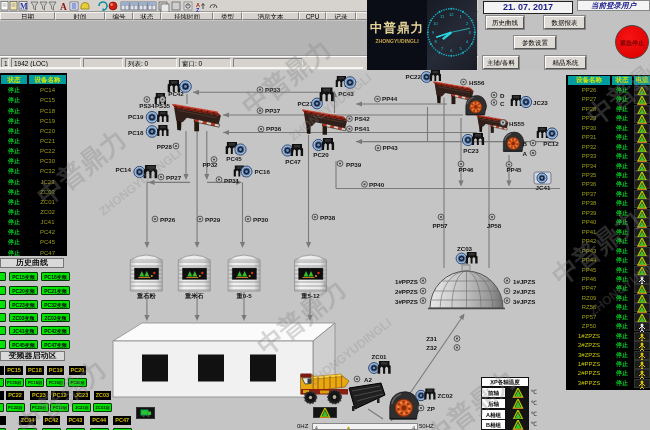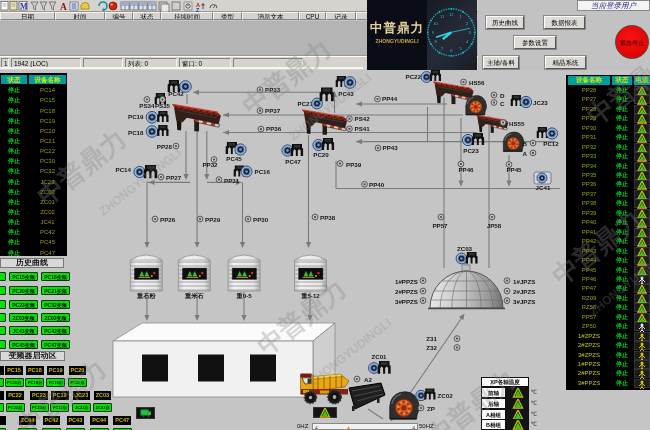--- a/index.html
+++ b/index.html
@@ -83,21 +83,22 @@
 <div class="" style="position:absolute;left:0px;top:21px;width:650px;height:35px;background:#b4b4b4;border-bottom:1px solid #989898;"></div>
 <div class="" style="position:absolute;left:0px;top:56px;width:650px;height:14px;background:#d6d3ce;border-top:1px solid #fff;"></div>
 <div class="sunk" style="position:absolute;left:1px;top:58px;width:8px;height:9.5px;">1</div>
 <div class="sunk" style="position:absolute;left:11px;top:58px;width:70px;height:9.5px;">1942 (LOC)</div>
 <div class="sunk" style="position:absolute;left:83px;top:58px;width:40px;height:9.5px;"></div>
 <div class="sunk" style="position:absolute;left:125px;top:58px;width:52px;height:9.5px;">列表:  0</div>
 <div class="sunk" style="position:absolute;left:179px;top:58px;width:52px;height:9.5px;">窗口:  0</div>
 <div class="sunk" style="position:absolute;left:233px;top:58px;width:70px;height:9.5px;"></div>
 <div class="" style="position:absolute;left:0px;top:67.3px;width:363px;height:2.2px;background:#f6f5f2;"></div>
 <div class="" style="position:absolute;left:478px;top:0px;width:172px;height:70px;background:#c2c2c2;"></div>
-<div class="" style="position:absolute;left:577px;top:0px;width:73px;height:11px;background:#f4f4f4;border:1px solid #888;color:#1b1b8a;font-weight:normal;font-style:italic;font-size:7.5px;text-align:center;line-height:9px;">当前登录用户</div>
+<div class="" style="position:absolute;left:483px;top:1px;width:90px;height:13px;background:#f4f4f4;border:1px solid #222;color:#1b1b8a;font-weight:bold;font-size:9px;text-align:center;line-height:11px;">21. 07. 2017</div>
+<div class="" style="position:absolute;left:577px;top:0px;width:73px;height:11px;background:#f4f4f4;border:1px solid #888;color:#1b1b8a;font-weight:bold;font-style:italic;font-size:7.5px;text-align:center;line-height:9px;">当前登录用户</div>
 <div class="hbtn" style="position:absolute;left:486px;top:16px;width:38px;height:13px;line-height:11px;">历史曲线</div>
 <div class="hbtn" style="position:absolute;left:544px;top:16px;width:41px;height:13px;line-height:11px;">数据报表</div>
 <div class="hbtn" style="position:absolute;left:514px;top:36px;width:42px;height:13px;line-height:11px;">参数设置</div>
 <div class="hbtn" style="position:absolute;left:483px;top:56px;width:36px;height:13px;line-height:11px;">主辅/备料</div>
 <div class="hbtn" style="position:absolute;left:545px;top:56px;width:41px;height:13px;line-height:11px;">精品系统</div>
 <div class="" style="position:absolute;left:615px;top:25px;width:34px;height:34px;background:radial-gradient(circle at 42% 38%,#f81414,#e00202 75%);border:1px solid #4a4a4a;border-radius:50%;color:#7a0404;font-size:6px;font-weight:bold;text-align:center;line-height:34px;">紧急停止</div>
 <div class="" style="position:absolute;left:367px;top:0px;width:60px;height:70px;background:#0b0d16;"></div>
 <div class="" style="position:absolute;left:369px;top:21px;width:56px;height:14px;color:#e2d197;font-size:12.5px;font-weight:bold;text-align:center;letter-spacing:1px;line-height:15px;">中普鼎力</div>
 <div class="" style="position:absolute;left:369px;top:37.5px;width:56px;height:7px;color:#c9a84c;font-size:5px;font-weight:bold;text-align:center;letter-spacing:0.1px;">ZHONGYUDINGLI</div>
 <div class="" style="position:absolute;left:427px;top:0px;width:50px;height:70px;background:linear-gradient(135deg,#181b24 0%,#262b38 55%,#1a1d27 100%);"></div>

